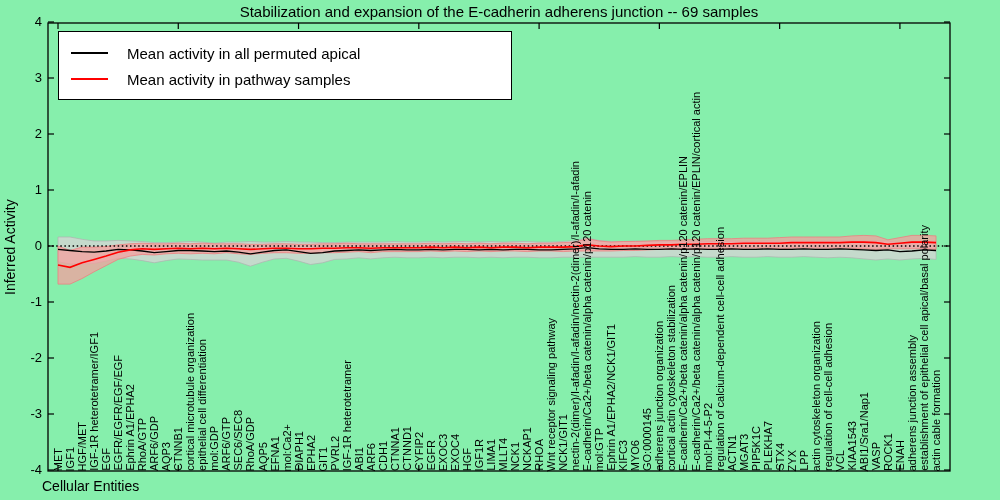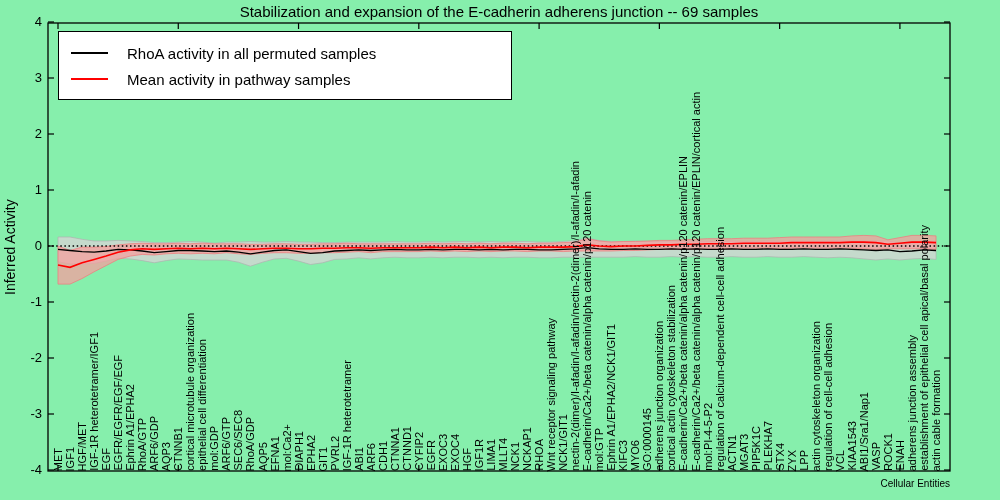--- a/index.html
+++ b/index.html
@@ -5,22 +5,22 @@
   html,body { margin:0; padding:0; background:#ffffff; }
   #figure {
     position:relative; width:1000px; height:500px; background:#86efac;
     overflow:hidden; font-family:Liberation Sans, sans-serif; color:#000;
   }
   .chart-title {
     position:absolute; left:48px; width:902px; top:3px;
     text-align:center; font-size:15px; white-space:nowrap;
   }
   .x-axis-title {
-    position:absolute; left:48px; width:902px; top:478px;
-    text-align:right; font-size:10px;
+    position:absolute; left:42px; width:902px; top:478px;
+    text-align:left; font-size:14px;
   }
   .y-axis-title {
     position:absolute; left:2px; top:23px; height:448px; width:16px;
     writing-mode:vertical-rl; transform:rotate(180deg);
     text-align:center; font-size:14px; white-space:nowrap;
   }
   #plot-svg { position:absolute; left:0; top:0; }
   .ytick {
     position:absolute; left:0; width:42px; text-align:right;
     font-size:13px; line-height:16px;
@@ -88,21 +88,21 @@
       <line x1="899.917808219178" x2="899.917808219178" y1="23" y2="29" stroke="#000" stroke-width="1.2"></line>
     </svg>
 
   <div class="chart-title">Stabilization and expansion of the E-cadherin adherens junction -- 69 samples</div>
   <div class="y-axis-title">Inferred Activity</div>
   <div class="x-axis-title">Cellular Entities</div>
 
   <div class="legend">
     <div class="legend-row">
       <span class="legend-line" style="border-top-color: rgb(0, 0, 0);"></span>
-      <span class="legend-label">RhoA activity in all permuted samples</span>
+      <span class="legend-label">Mean activity in all permuted apical</span>
     </div>
     <div class="legend-row">
       <span class="legend-line" style="border-top-color: rgb(255, 0, 0);"></span>
       <span class="legend-label">Mean activity in pathway samples</span>
     </div>
   </div>
 <div class="ytick" style="top: 14px;">4</div>
     <div class="ytick" style="top: 70px;">3</div>
     <div class="ytick" style="top: 126px;">2</div>
     <div class="ytick" style="top: 182px;">1</div>

